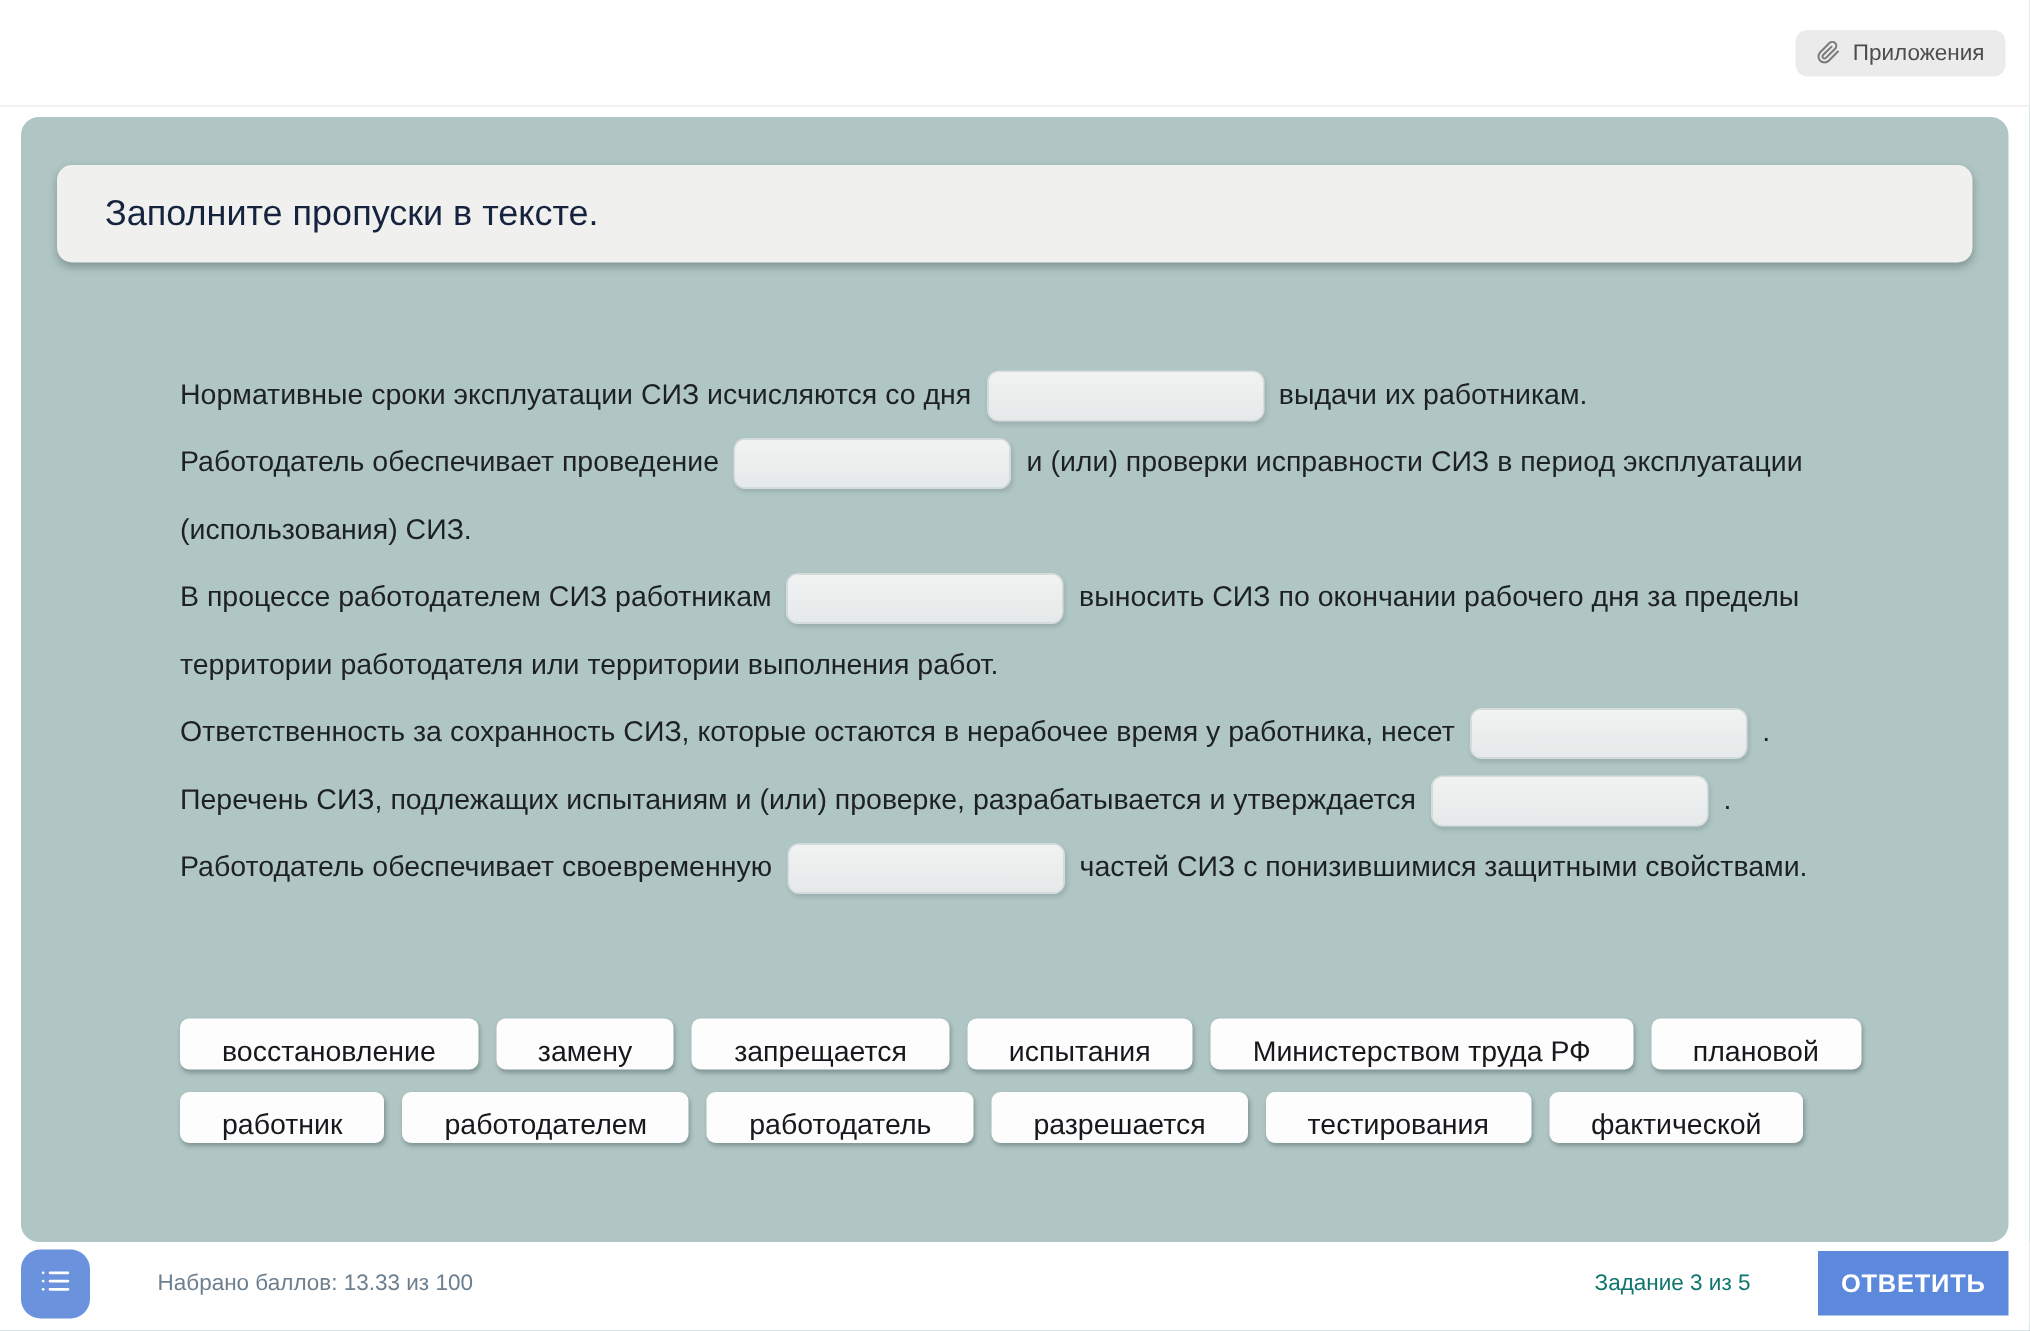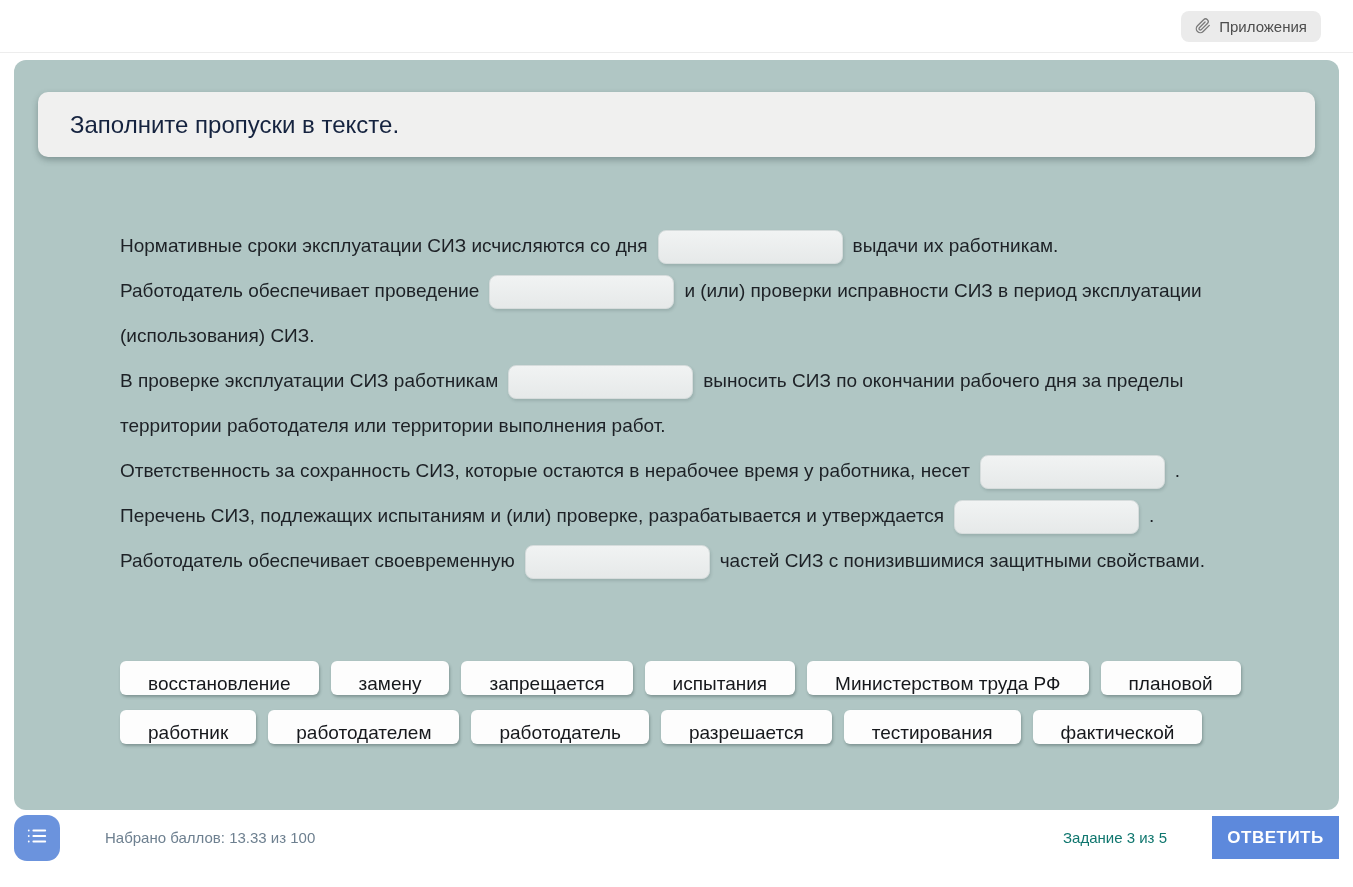--- a/index.html
+++ b/index.html
@@ -5,27 +5,27 @@
   * { box-sizing: border-box; margin: 0; padding: 0; }
   html, body { width: 1353px; height: 887px; overflow: hidden; }
   body {
     font-family: "Liberation Sans", "DejaVu Sans", sans-serif;
     background: #ffffff;
     position: relative;
   }
 
   
   .topbar {
-    height: 53px;
+    height: 71px;
     background: #ffffff;
     border-bottom: 1px solid #ededed;
     display: flex;
     align-items: center;
     justify-content: flex-end;
-    padding: 0 32px;
+    padding: 0 16px;
   }
   .attachments-btn {
     display: inline-flex;
     align-items: center;
     gap: 8px;
     background: #ebebeb;
     border: none;
     border-radius: 8px;
     padding: 7px 14px;
     font-family: inherit;
@@ -172,21 +172,21 @@
   </div>
 
   <div class="sentences">
     <p>
       <span>Нормативные сроки эксплуатации СИЗ исчисляются со дня</span><span class="blank"></span><span>выдачи их работникам.</span>
     </p>
     <p>
       <span>Работодатель обеспечивает проведение</span><span class="blank"></span><span>и (или) проверки исправности СИЗ в период эксплуатации (использования) СИЗ.</span>
     </p>
     <p>
-      <span>В проверке эксплуатации СИЗ работникам</span><span class="blank"></span><span>выносить СИЗ по окончании рабочего дня за пределы территории работодателя или территории выполнения работ.</span>
+      <span>В процессе работодателем СИЗ работникам</span><span class="blank"></span><span>выносить СИЗ по окончании рабочего дня за пределы территории работодателя или территории выполнения работ.</span>
     </p>
     <p>
       <span>Ответственность за сохранность СИЗ, которые остаются в нерабочее время у работника, несет</span><span class="blank"></span><span>.</span>
     </p>
     <p>
       <span>Перечень СИЗ, подлежащих испытаниям и (или) проверке, разрабатывается и утверждается</span><span class="blank"></span><span>.</span>
     </p>
     <p>
       <span>Работодатель обеспечивает своевременную</span><span class="blank"></span><span>частей СИЗ с понизившимися защитными свойствами.</span>
     </p>

